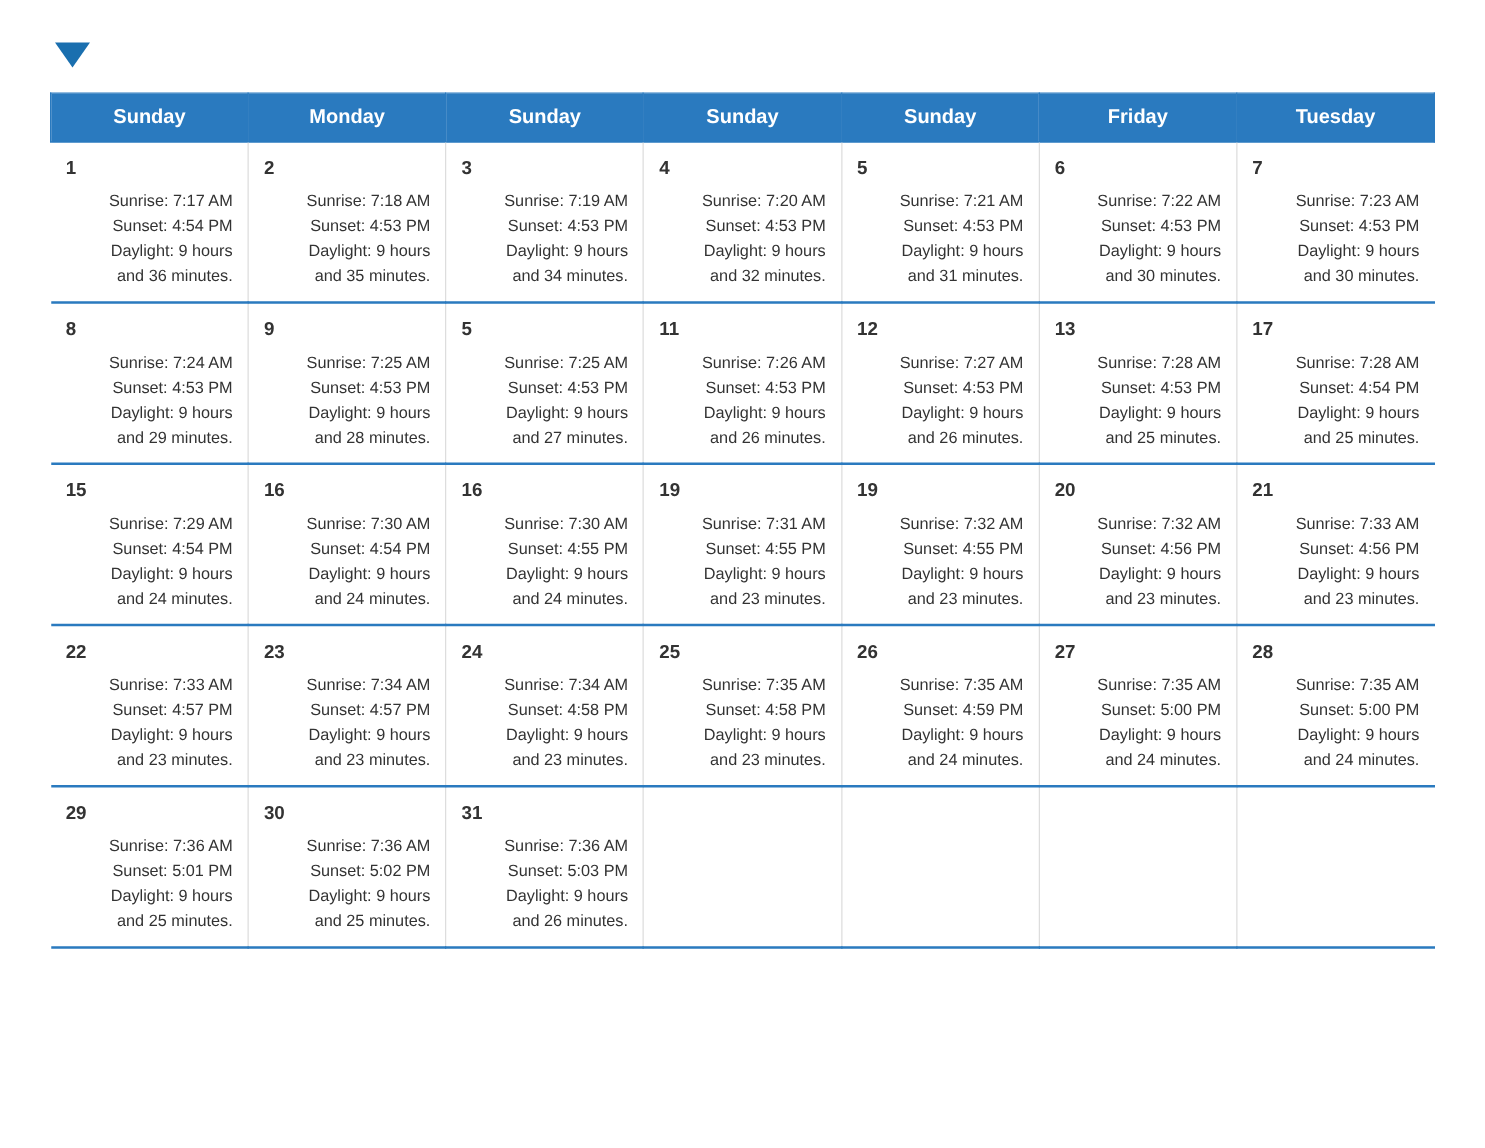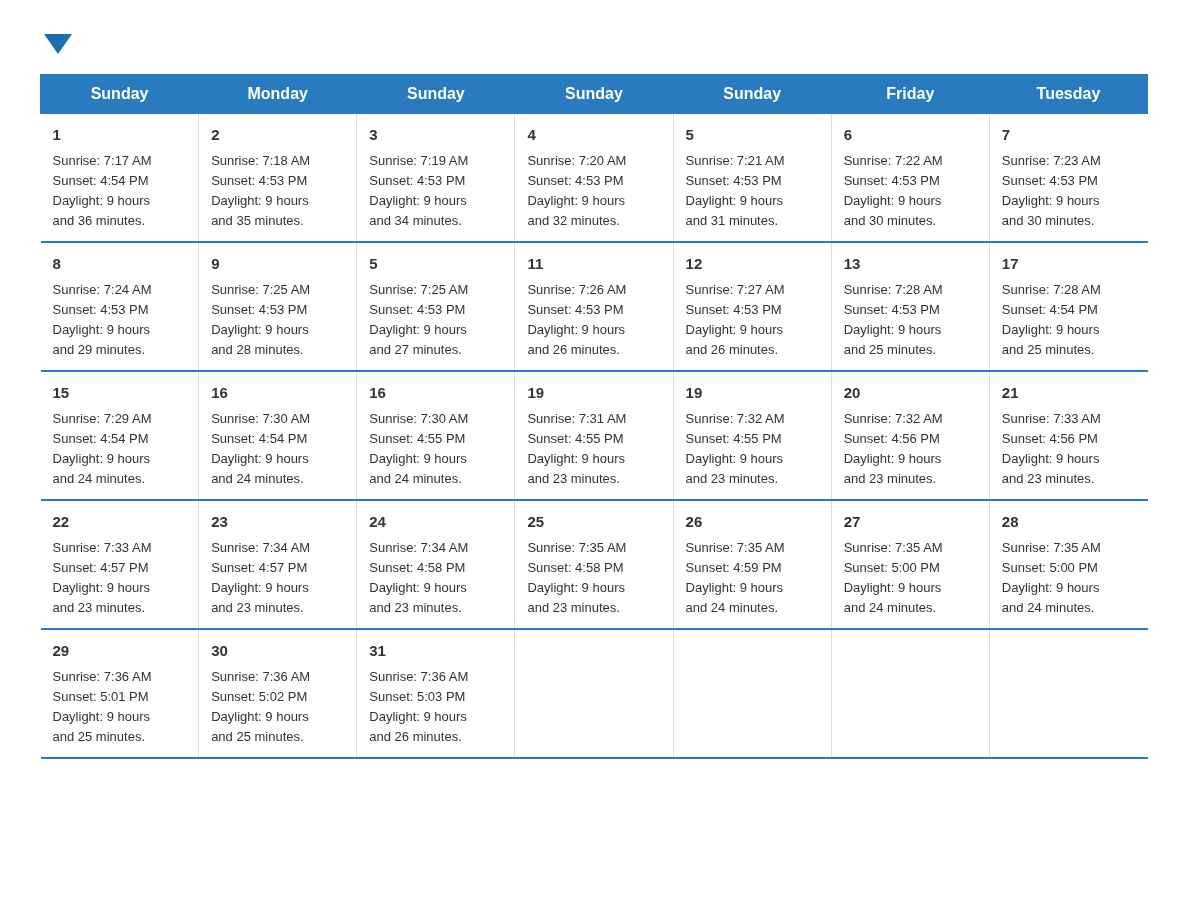--- a/index.html
+++ b/index.html
@@ -90,20 +90,21 @@
     }
     .day-number {
       font-size: 15px;
       font-weight: bold;
       margin-bottom: 4px;
       display: block;
     }
     .day-info {
       font-size: 13px;
       line-height: 1.55;
+      text-align: right;
     }
     .empty-cell {
       background: #fff;
     }
   </style>
 </head>
 <body>
 
 <div class="header">
   <div class="logo">

